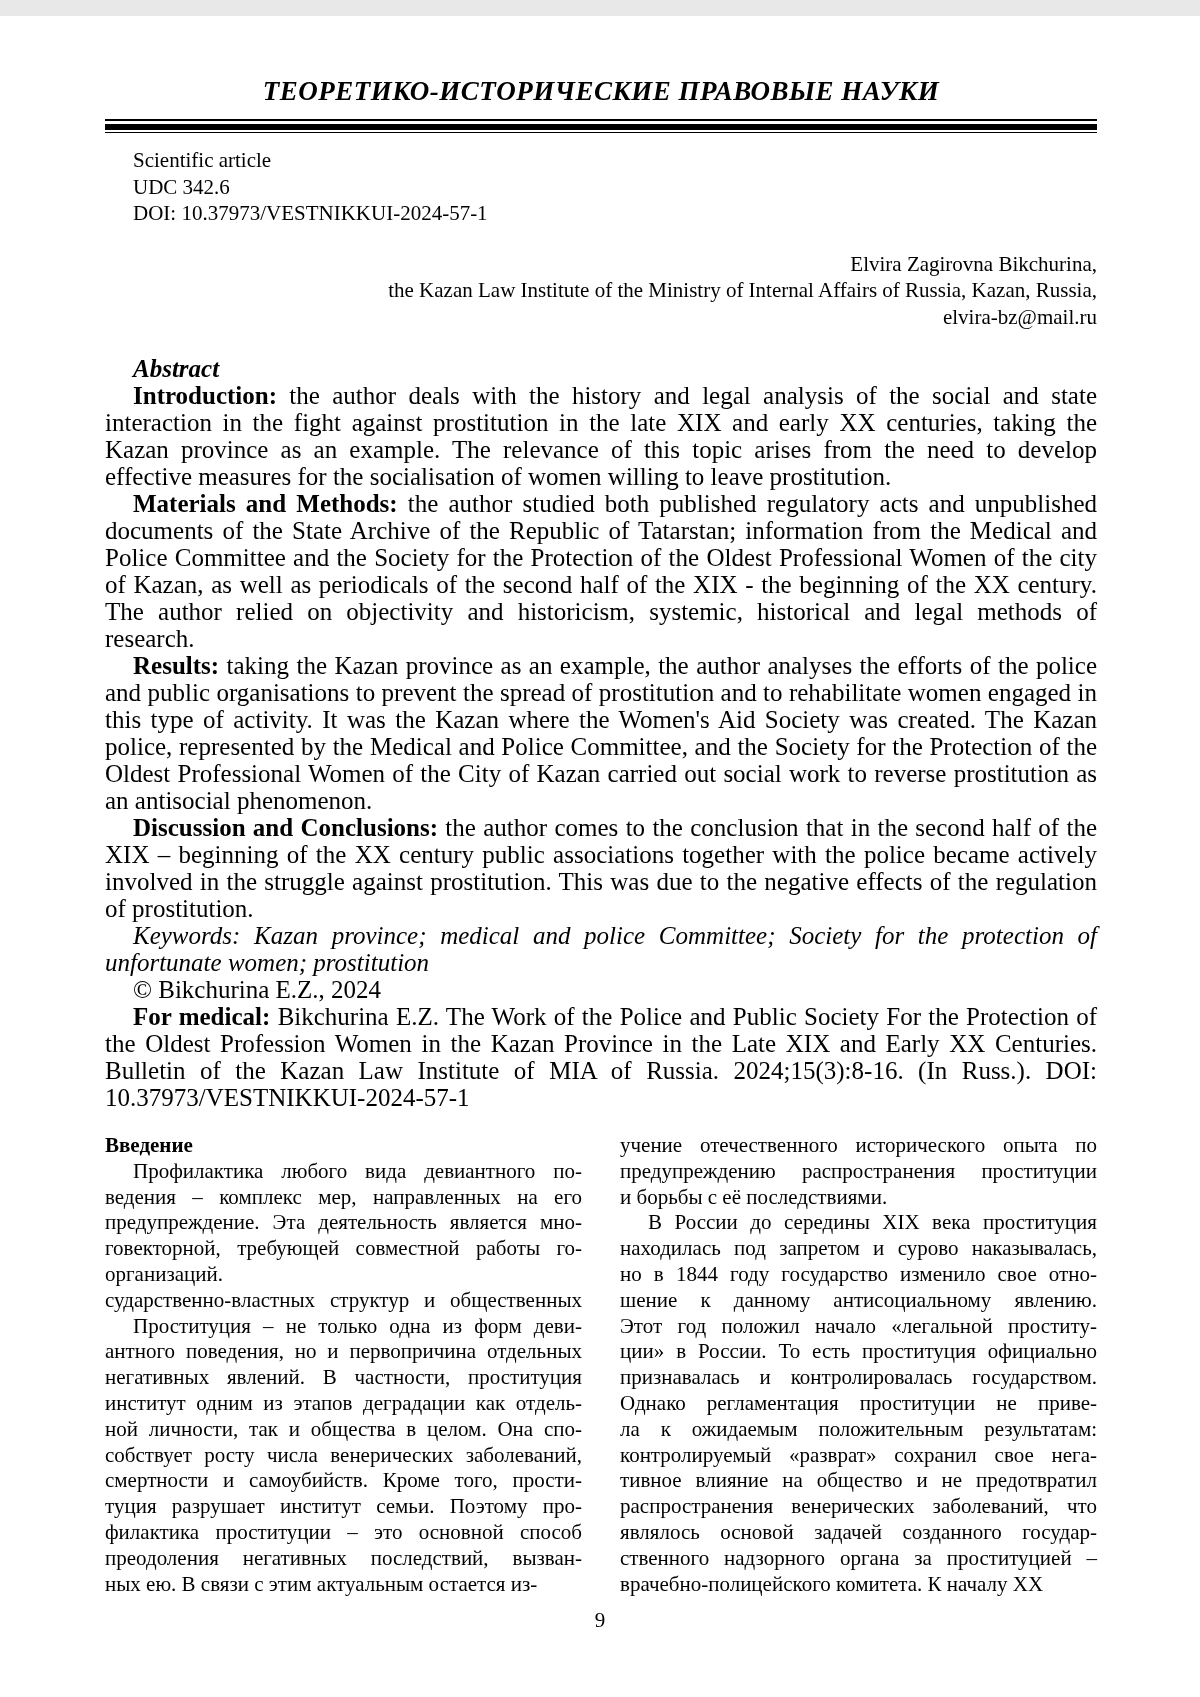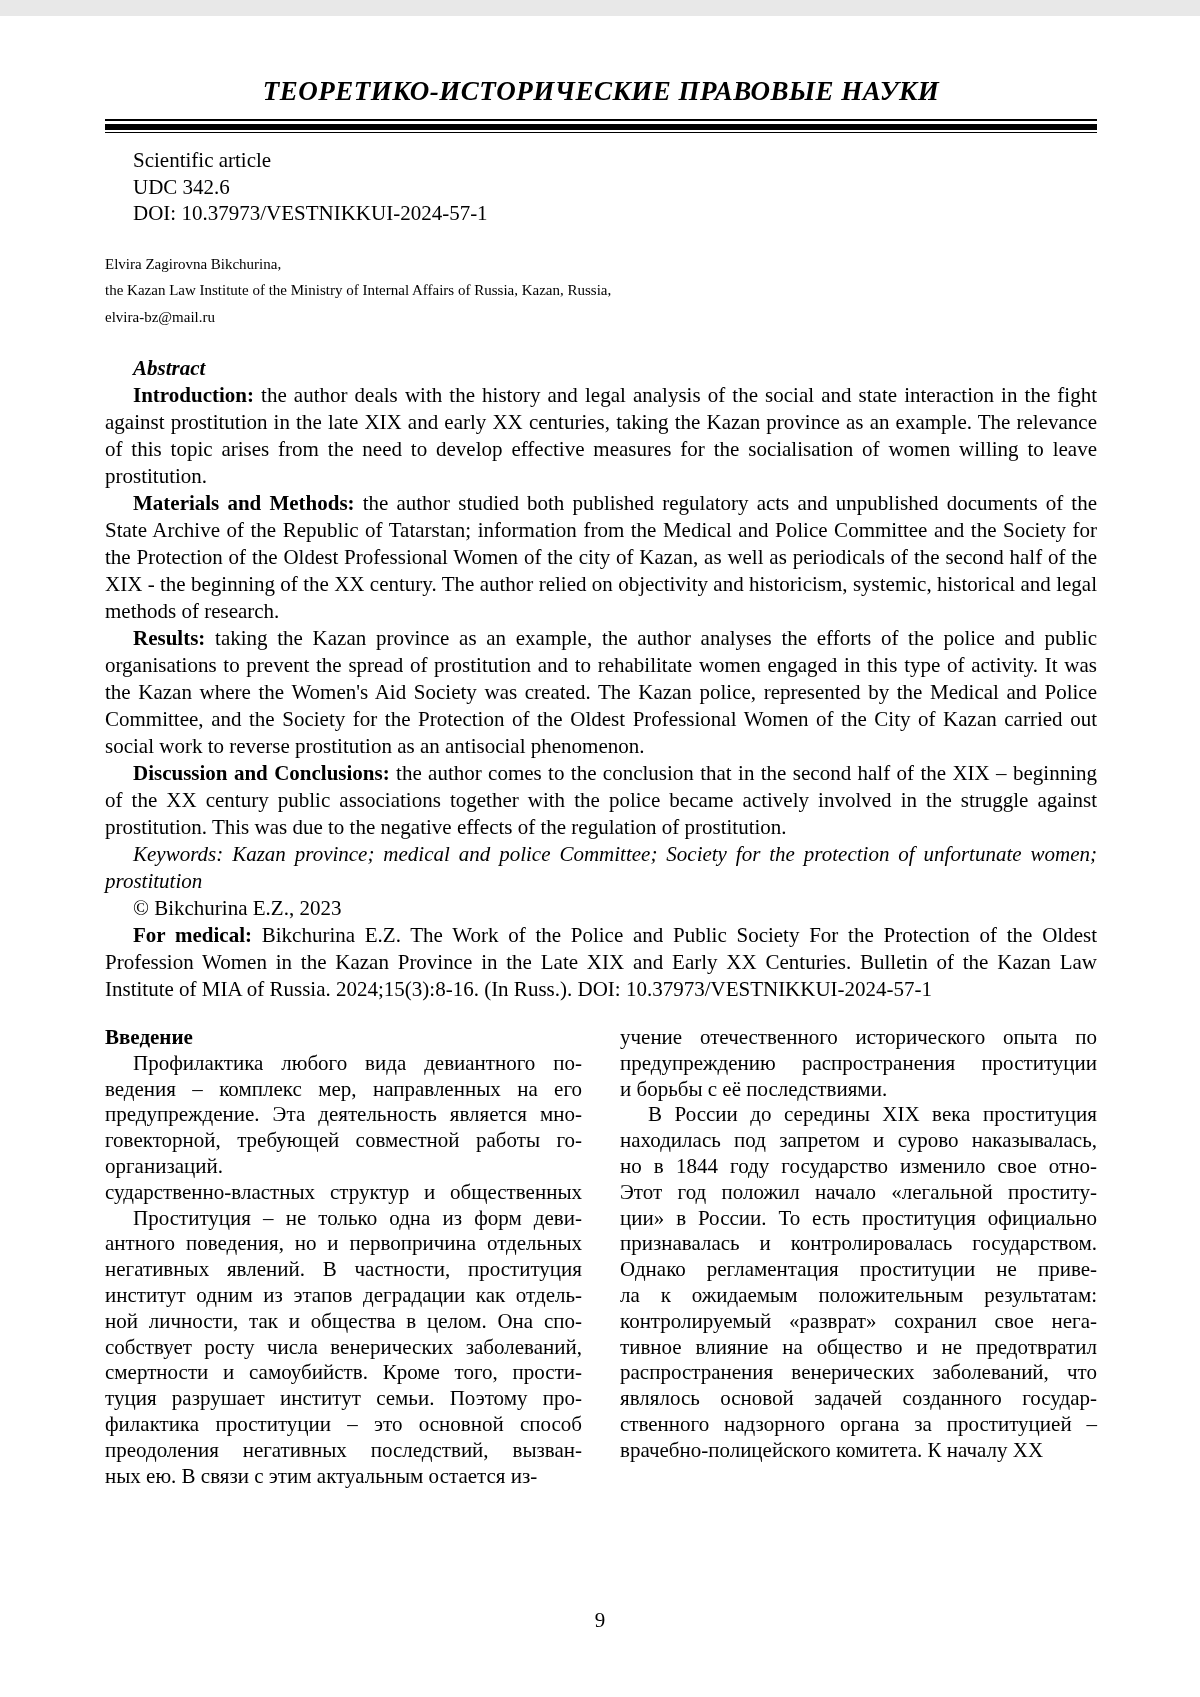--- a/index.html
+++ b/index.html
@@ -42,28 +42,28 @@
   .title {
     margin-top: 34px;
     text-align: center;
     font-weight: bold;
     font-size: 22px;
     line-height: 27px;
   }
 
   .author-block {
     margin-top: 24px;
-    text-align: left;
-    font-size: 15px;
+    text-align: right;
+    font-size: 21px;
     line-height: 26.5px;
   }
 
   .abstract {
     margin-top: 25px;
-    font-size: 21px;
+    font-size: 25px;
     line-height: 27px;
   }
   .abs-head {
     font-weight: bold;
     font-style: italic;
     padding-left: 28px;
   }
   .para {
     margin: 0;
     text-indent: 28px;
@@ -136,21 +136,21 @@
       <p class="para"><b>Introduction:</b><span> the author deals with the history and legal analysis of the social and state interaction in the fight against prostitution in the late XIX and early XX centuries, taking the Kazan province as an example. The relevance of this topic arises from the need to develop effective measures for the socialisation of women willing to leave prostitution.</span></p>
 
       <p class="para"><b>Materials and Methods:</b><span> the author studied both published regulatory acts and unpublished documents of the State Archive of the Republic of Tatarstan; information from the Medical and Police Committee and the Society for the Protection of the Oldest Professional Women of the city of Kazan, as well as periodicals of the second half of the XIX - the beginning of the XX century. The author relied on objectivity and historicism, systemic, historical and legal methods of research.</span></p>
 
       <p class="para"><b>Results:</b><span> taking the Kazan province as an example, the author analyses the efforts of the police and public organisations to prevent the spread of prostitution and to rehabilitate women engaged in this type of activity. It was the Kazan where the Women's Aid Society was created. The Kazan police, represented by the Medical and Police Committee, and the Society for the Protection of the Oldest Professional Women of the City of Kazan carried out social work to reverse prostitution as an antisocial phenomenon.</span></p>
 
       <p class="para"><b>Discussion and Conclusions:</b><span> the author comes to the conclusion that in the second half of the XIX – beginning of the XX century public associations together with the police became actively involved in the struggle against prostitution. This was due to the negative effects of the regulation of prostitution.</span></p>
 
       <p class="para kw"><span>Keywords:</span><span> Kazan province; medical and police Committee; Society for the protection of unfortunate women; prostitution</span></p>
 
-      <p class="para">© Bikchurina E.Z., 2023</p>
+      <p class="para">© Bikchurina E.Z., 2024</p>
 
       <p class="para"><b>For medical:</b><span> Bikchurina E.Z. The Work of the Police and Public Society For the Protection of the Oldest Profession Women in the Kazan Province in the Late XIX and Early XX Centuries. Bulletin of the Kazan Law Institute of MIA of Russia. 2024;15(3):8-16. (In Russ.). DOI: 10.37973/VESTNIKKUI-2024-57-1</span></p>
     </div>
 
     <div class="twocol">
       <div class="col">
         <div class="col-head">Введение</div>
         <div>
             <div class="rline ind">Профилактика любого вида девиантного по-</div>
             <div class="rline">ведения – комплекс мер, направленных на его</div>
@@ -172,20 +172,21 @@
           </div>
       </div>
       <div class="col">
         <div>
             <div class="rline">учение отечественного исторического опыта по</div>
             <div class="rline">предупреждению распространения проституции</div>
             <div class="rline end">и борьбы с её последствиями.</div>
             <div class="rline ind">В России до середины XIX века проституция</div>
             <div class="rline">находилась под запретом и сурово наказывалась,</div>
             <div class="rline">но в 1844 году государство изменило свое отно-</div>
+            <div class="rline">шение к данному антисоциальному явлению.</div>
             <div class="rline">Этот год положил начало «легальной проститу-</div>
             <div class="rline">ции» в России. То есть проституция официально</div>
             <div class="rline">признавалась и контролировалась государством.</div>
             <div class="rline">Однако регламентация проституции не приве-</div>
             <div class="rline">ла к ожидаемым положительным результатам:</div>
             <div class="rline">контролируемый «разврат» сохранил свое нега-</div>
             <div class="rline">тивное влияние на общество и не предотвратил</div>
             <div class="rline">распространения венерических заболеваний, что</div>
             <div class="rline">являлось основой задачей созданного государ-</div>
             <div class="rline">ственного надзорного органа за проституцией –</div>

